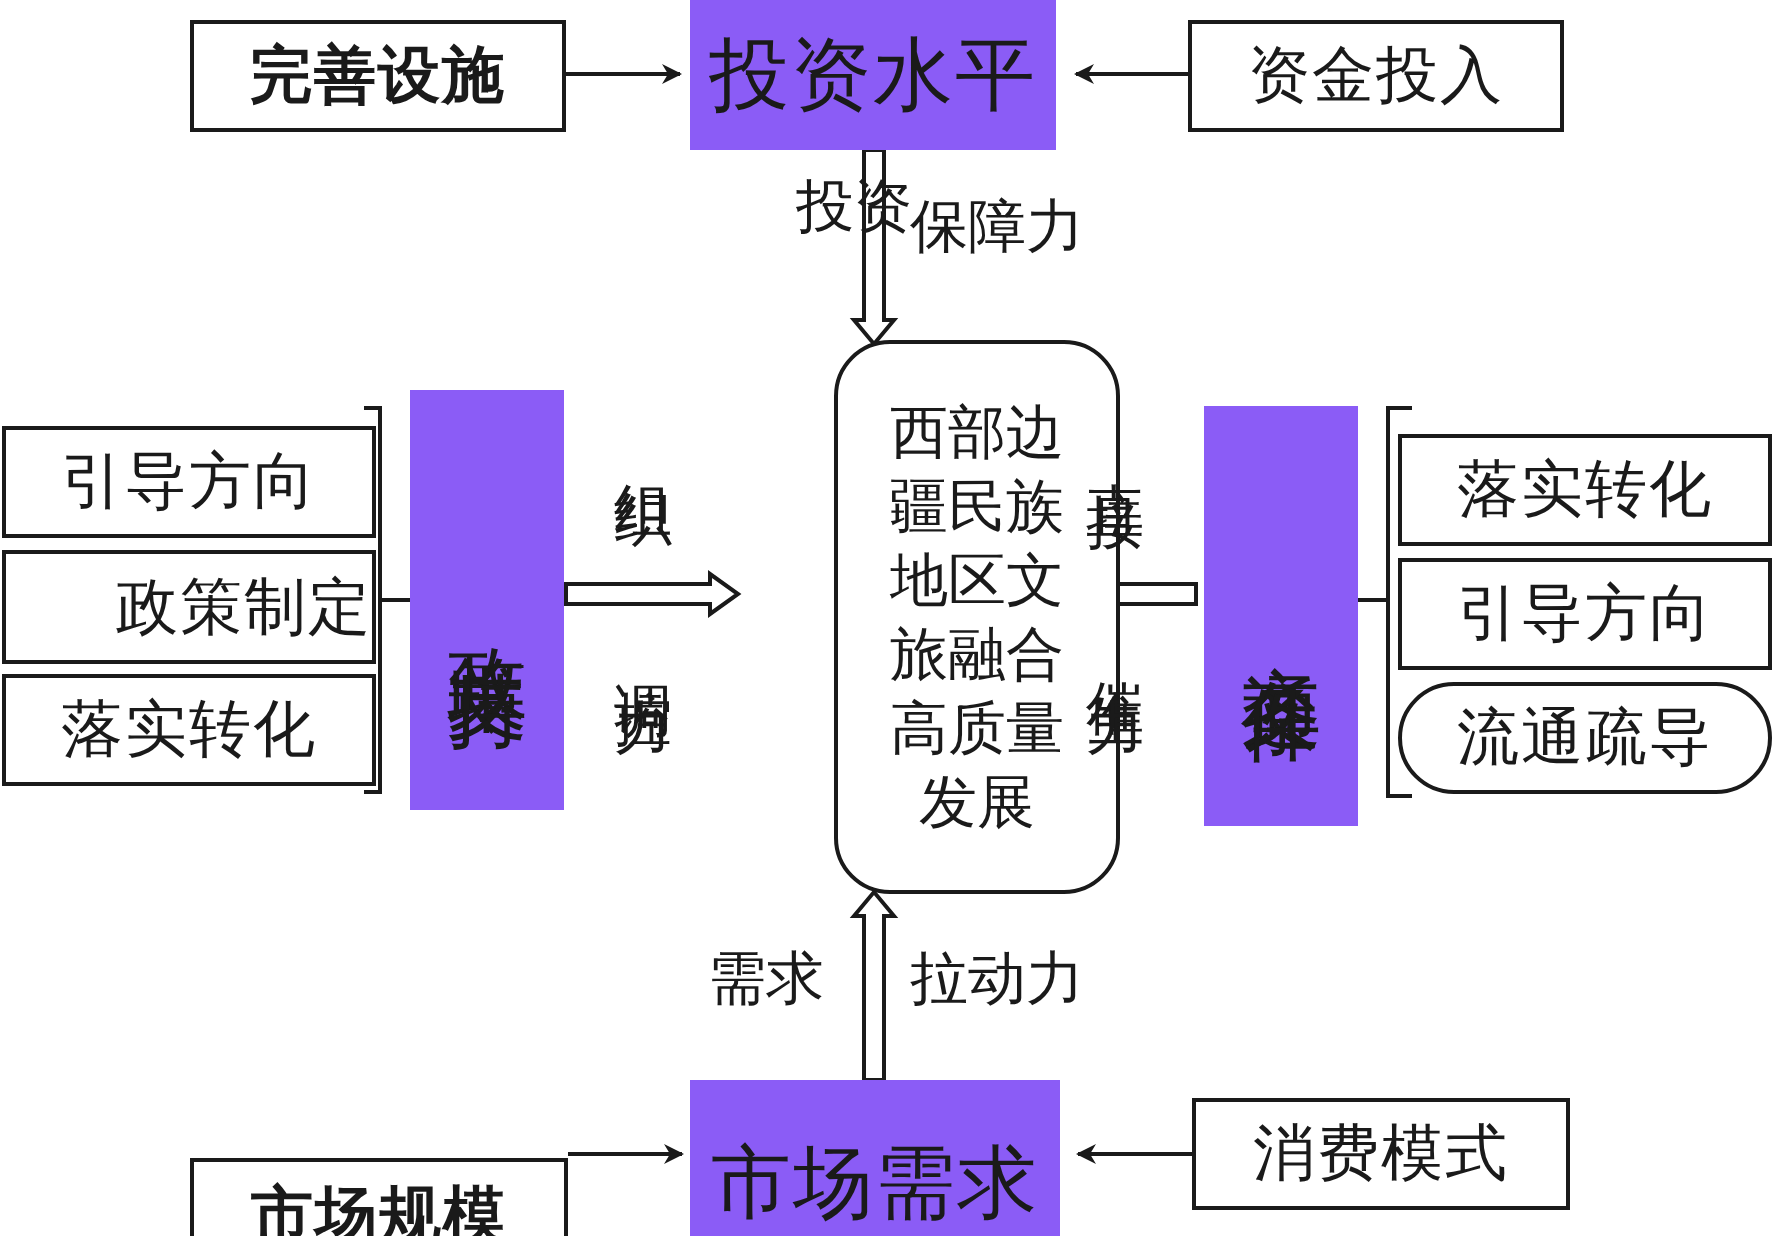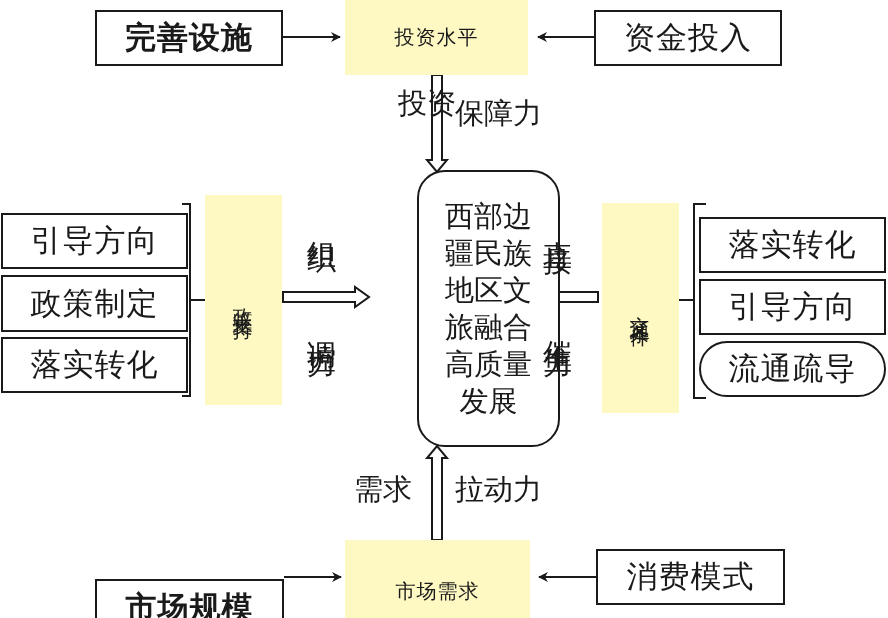--- a/index.html
+++ b/index.html
@@ -1,21 +1,21 @@
 <!DOCTYPE html>
 <html><head>
 <meta charset="utf-8">
 <style>
   html, body { margin: 0; padding: 0; background: #ffffff; }
   body { width: 888px; height: 618px; position: relative; overflow: hidden;
          font-family: "DejaVu Serif", "Liberation Serif", serif; color: #1a1a1a; }
   .box { position: absolute; box-sizing: border-box; border: 2px solid #1a1a1a; background: #fff;
          display: flex; align-items: center; justify-content: center; font-size: 31px; letter-spacing: 1px; }
-  .gray { position: absolute; box-sizing: border-box; background: #fef9c3;
-          display: flex; align-items: center; justify-content: center; font-size: 20px; color: #1a1a1a; letter-spacing: 1px; text-align: right; }
+  .gray { position: absolute; box-sizing: border-box; background: #8b5cf6;
+          display: flex; align-items: center; justify-content: center; font-size: 40px; color: #1a1a1a; letter-spacing: 1px; text-align: right; }
   .gray.vert { writing-mode: vertical-rl; text-orientation: upright; letter-spacing: 4px; }
   .label { position: absolute; font-size: 29px; white-space: nowrap; }
   .vlabel { position: absolute; font-size: 29px; writing-mode: vertical-rl; text-orientation: upright; line-height: 1; letter-spacing: 4px; }
   .center { position: absolute; box-sizing: border-box; border: 2px solid #1a1a1a; border-radius: 28px; background: #fff;
             display: flex; align-items: center; justify-content: center; text-align: center; margin-left: 48px; }
   .center span { display: block; width: 102px; font-size: 29px; line-height: 37px; word-break: break-all; }
   svg.connectors { position: absolute; left: 0; top: 0; }
 </style>
 </head>
 <body>
@@ -58,21 +58,21 @@
 <div class="label" style="left:354px;top:84px;margin-left:44px;">投资</div>
 <div class="label" style="left:455px;top:94px;">保障力</div>
 
 <div class="center" style="left:369px;top:170px;width:143px;height:277px;">
   <span>西部边疆民族地区文旅融合高质量发展</span>
 </div>
 
 <div class="box" style="left:1px;top:213px;width:187px;height:56px;">
   <span>引导方向</span>
 </div>
-<div class="box" style="left:1px;top:275px;width:187px;height:57px;">
+<div class="box" style="left:1px;top:275px;width:187px;height:57px;justify-content:flex-end;">
   <span>政策制定</span>
 </div>
 <div class="box" style="left:1px;top:337px;width:187px;height:56px;">
   <span>落实转化</span>
 </div>
 <div class="gray vert" style="left:205px;top:195px;width:77px;height:210px;">
   <span>政策支持</span>
 </div>
 <div class="vlabel" style="left:307px;top:218px;">组织</div>
 <div class="vlabel" style="left:307px;top:318px;">调控力</div>

